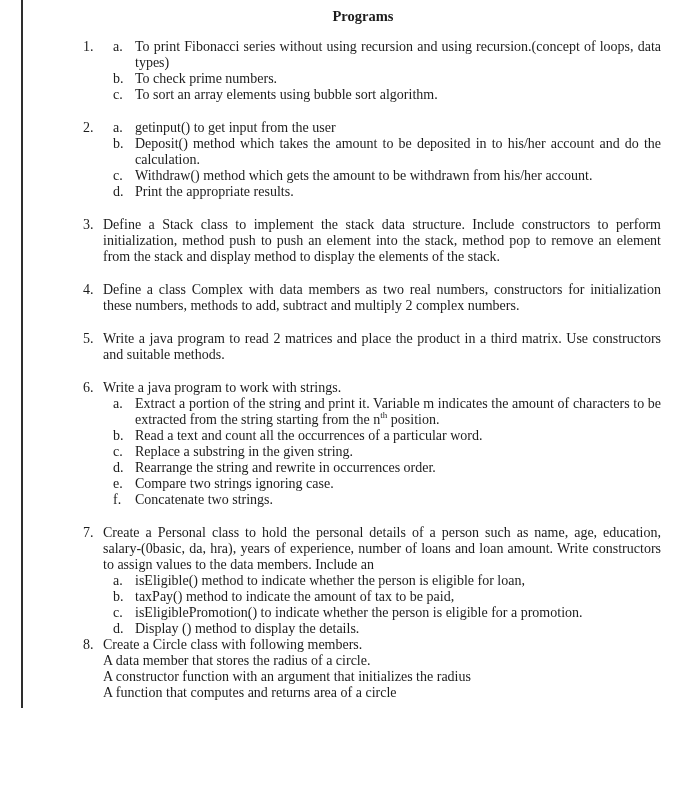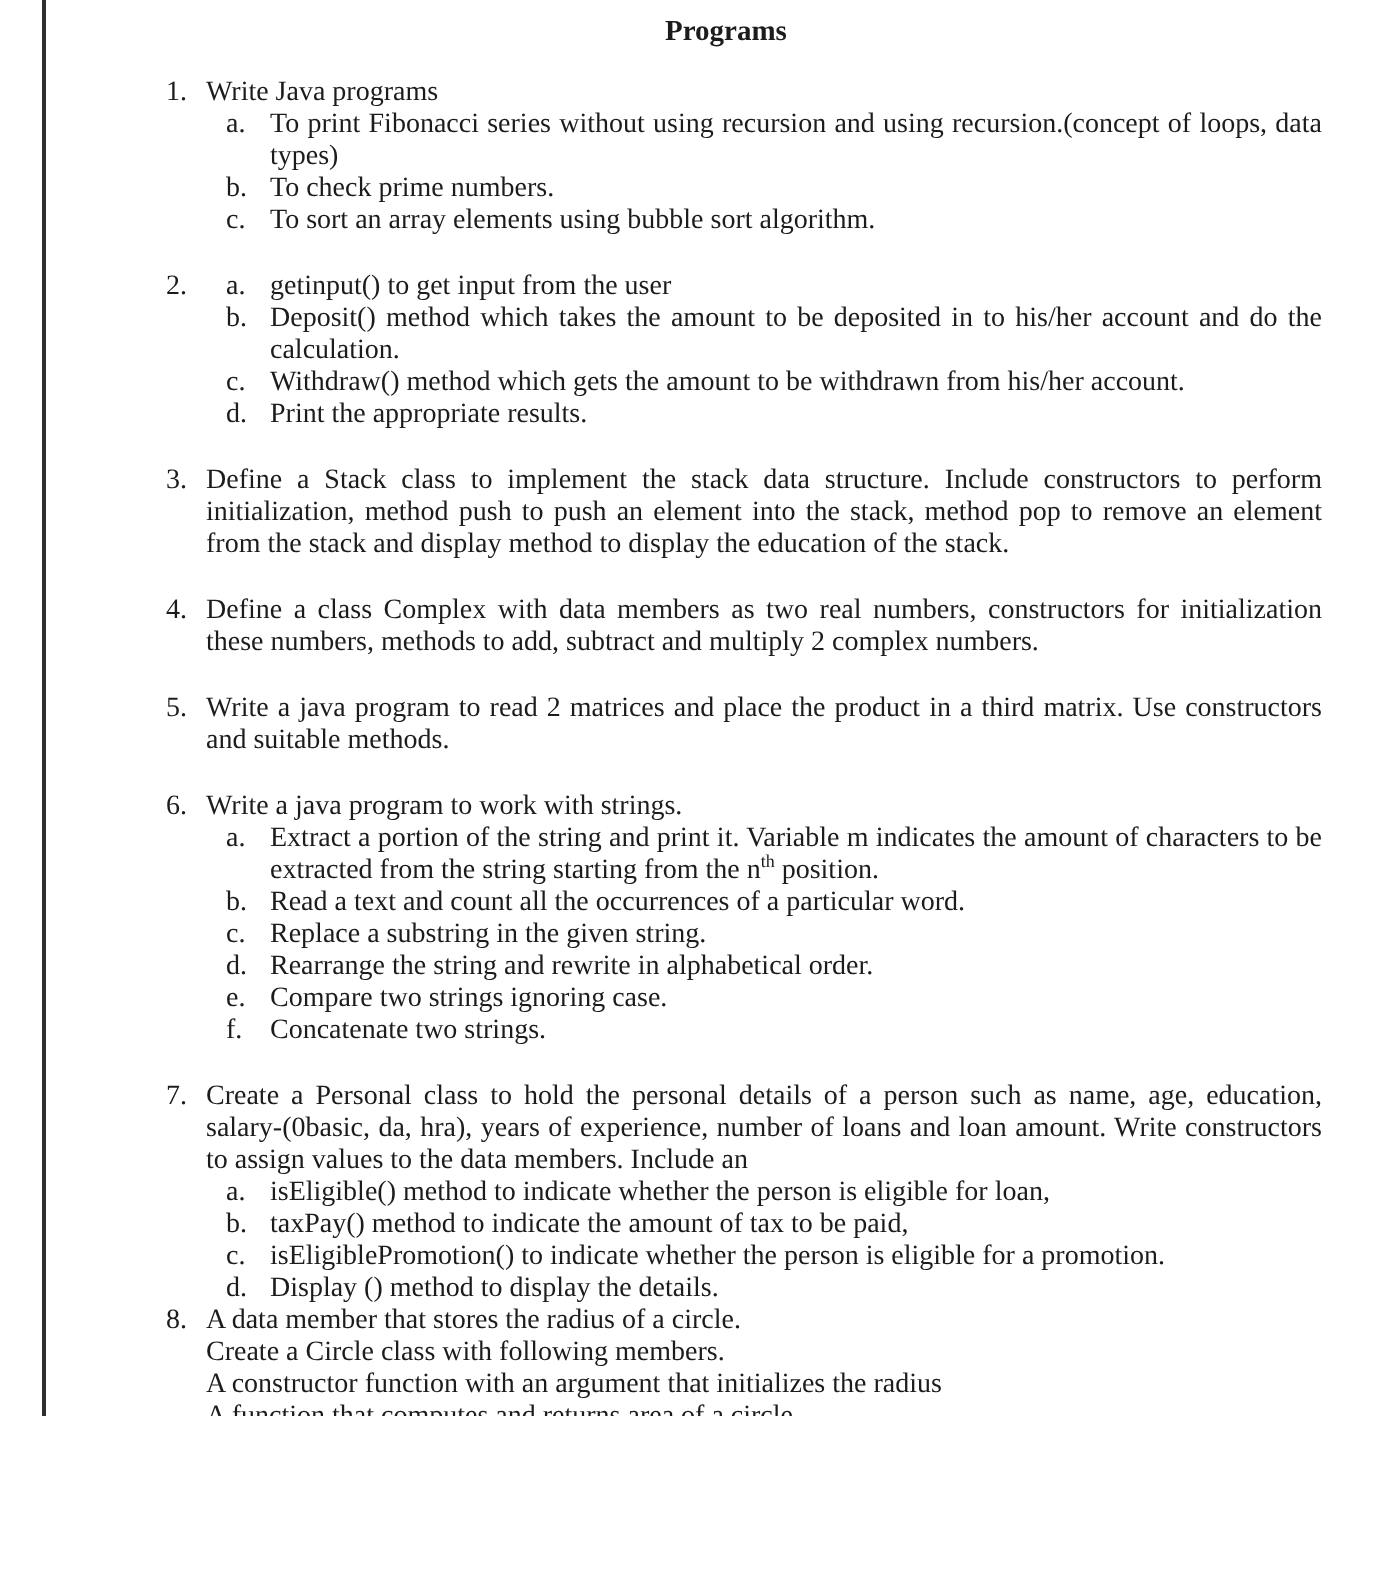--- a/index.html
+++ b/index.html
@@ -82,21 +82,20 @@
 <body>
 
 <div class="page">
   <div class="scan-border"></div>
   <div class="content">
     <div class="doc-title">Programs</div>
     <div id="program-list">
         <div class="item">
           <span class="num">1.</span>
           <div class="body">
-            <div class="para">Write Java programs</div>
             <div class="sublist">
               <div class="subitem">
                 <span class="letter">a.</span>
                 <div class="subtext">To print Fibonacci series without using recursion and using recursion.(concept of loops, data types)</div>
               </div>
               <div class="subitem">
                 <span class="letter">b.</span>
                 <div class="subtext">To check prime numbers.</div>
               </div>
               <div class="subitem">
@@ -125,21 +124,21 @@
               <div class="subitem">
                 <span class="letter">d.</span>
                 <div class="subtext">Print the appropriate results.</div>
               </div>
             </div>
           </div>
         </div>
         <div class="item">
           <span class="num">3.</span>
           <div class="body">
-            <div class="para">Define a Stack class to implement the stack data structure.  Include constructors to perform initialization, method push to push an element into the stack, method pop to remove an element from the stack and display method to display the education of the stack.</div>
+            <div class="para">Define a Stack class to implement the stack data structure.  Include constructors to perform initialization, method push to push an element into the stack, method pop to remove an element from the stack and display method to display the elements of the stack.</div>
           </div>
         </div>
         <div class="item">
           <span class="num">4.</span>
           <div class="body">
             <div class="para">Define a class Complex with data members as two real numbers, constructors for initialization these numbers, methods to add, subtract and multiply 2 complex numbers.</div>
           </div>
         </div>
         <div class="item">
           <span class="num">5.</span>
@@ -159,21 +158,21 @@
               <div class="subitem">
                 <span class="letter">b.</span>
                 <div class="subtext">Read a text and count all the occurrences of a particular word.</div>
               </div>
               <div class="subitem">
                 <span class="letter">c.</span>
                 <div class="subtext">Replace a substring in the given string.</div>
               </div>
               <div class="subitem">
                 <span class="letter">d.</span>
-                <div class="subtext">Rearrange the string and rewrite in alphabetical order.</div>
+                <div class="subtext">Rearrange the string and rewrite in occurrences order.</div>
               </div>
               <div class="subitem">
                 <span class="letter">e.</span>
                 <div class="subtext">Compare two strings ignoring case.</div>
               </div>
               <div class="subitem">
                 <span class="letter">f.</span>
                 <div class="subtext">Concatenate two strings.</div>
               </div>
             </div>
@@ -199,21 +198,21 @@
               <div class="subitem">
                 <span class="letter">d.</span>
                 <div class="subtext">Display () method to display the details.</div>
               </div>
             </div>
           </div>
         </div>
         <div class="item">
           <span class="num">8.</span>
           <div class="body">
+            <div class="para">Create a Circle class with following members.</div>
             <div class="para">A data member that stores the radius of a circle.</div>
-            <div class="para">Create a Circle class with following members.</div>
             <div class="para">A constructor function with an argument that initializes the radius</div>
             <div class="para">A function that computes and returns area of a circle</div>
           </div>
         </div>
       </div>
   </div>
 </div>
 
 </body></html>

